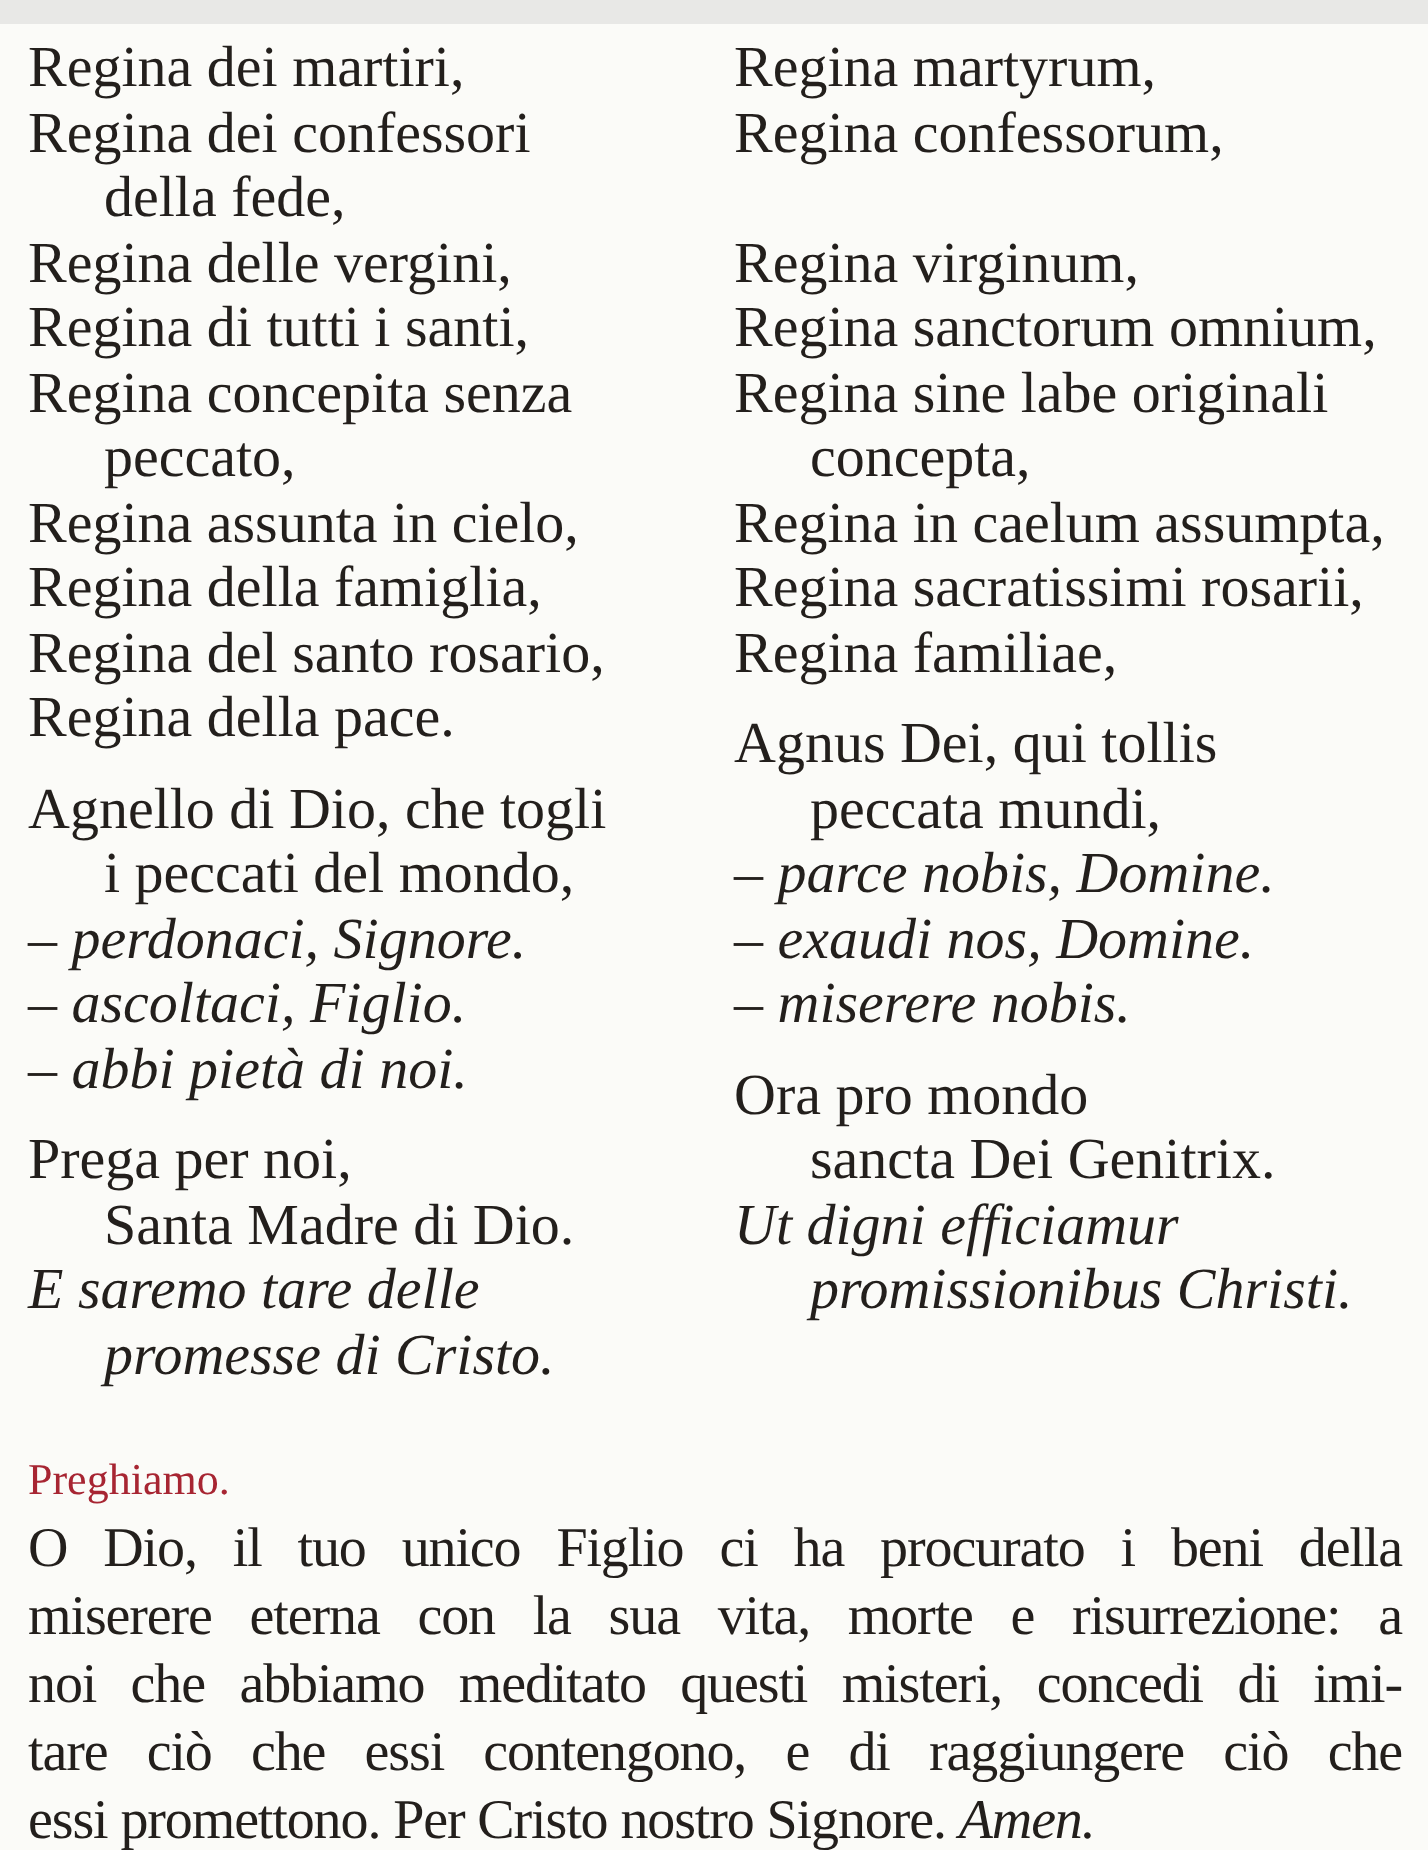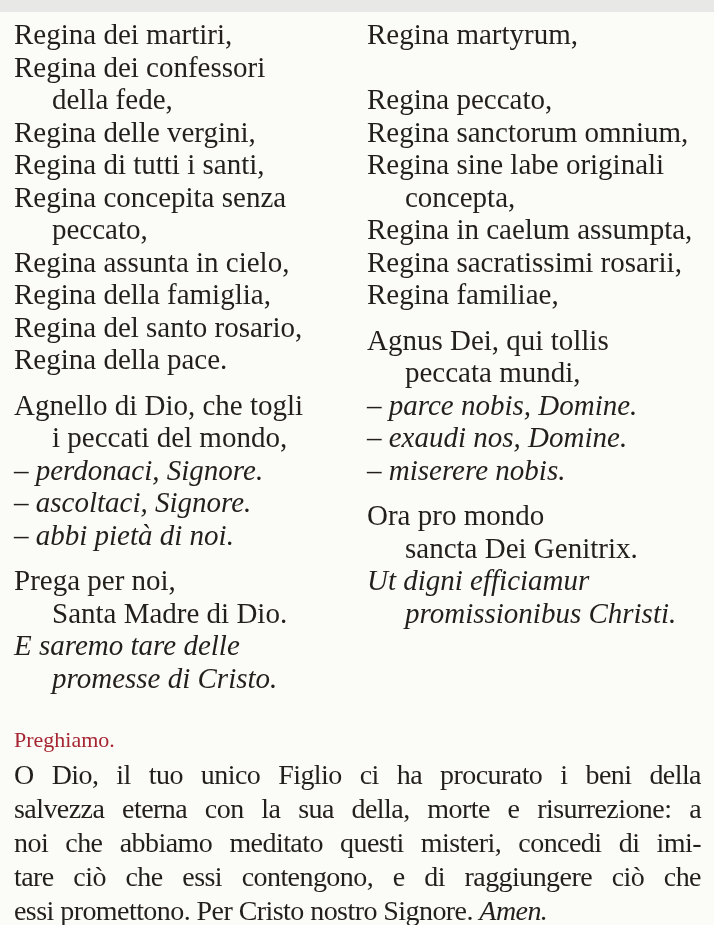--- a/index.html
+++ b/index.html
@@ -68,32 +68,33 @@
       <div class="line">Regina di tutti i santi,</div>
       <div class="line">Regina concepita senza</div>
       <div class="line indent">peccato,</div>
       <div class="line">Regina assunta in cielo,</div>
       <div class="line">Regina della famiglia,</div>
       <div class="line">Regina del santo rosario,</div>
       <div class="line">Regina della pace.</div>
       <div class="line gap">Agnello di Dio, che togli</div>
       <div class="line indent">i peccati del mondo,</div>
       <div class="line italic">– perdonaci, Signore.</div>
-      <div class="line italic">– ascoltaci, Signore.</div>
+      <div class="line italic">– ascoltaci, Figlio.</div>
       <div class="line italic">– abbi pietà di noi.</div>
       <div class="line gap">Prega per noi,</div>
       <div class="line indent">Santa Madre di Dio.</div>
       <div class="line italic">E saremo tare delle</div>
       <div class="line italic indent">promesse di Cristo.</div>
     </div>
 
     <div class="col col-la">
       <div class="line">Regina martyrum,</div>
+      <div class="line">Regina confessorum,</div>
       <div class="line"></div>
-      <div class="line">Regina peccato,</div>
+      <div class="line">Regina virginum,</div>
       <div class="line">Regina sanctorum omnium,</div>
       <div class="line">Regina sine labe originali</div>
       <div class="line indent">concepta,</div>
       <div class="line">Regina in caelum assumpta,</div>
       <div class="line">Regina sacratissimi rosarii,</div>
       <div class="line">Regina familiae,</div>
       <div class="line gap">Agnus Dei, qui tollis</div>
       <div class="line indent">peccata mundi,</div>
       <div class="line italic">– parce nobis, Domine.</div>
       <div class="line italic">– exaudi nos, Domine.</div>
@@ -102,21 +103,21 @@
       <div class="line indent">sancta Dei Genitrix.</div>
       <div class="line italic">Ut digni efficiamur</div>
       <div class="line italic indent">promissionibus Christi.</div>
     </div>
 
   </div>
 
   <div class="prayer">
     <div class="prayer-heading">Preghiamo.</div>
     <div class="pline just">O Dio, il tuo unico Figlio ci ha procurato i beni della</div>
-    <div class="pline just">salvezza eterna con la sua della, morte e risurrezione: a</div>
+    <div class="pline just">miserere eterna con la sua vita, morte e risurrezione: a</div>
     <div class="pline just">noi che abbiamo meditato questi misteri, concedi di imi-</div>
     <div class="pline just">tare ciò che essi contengono, e di raggiungere ciò che</div>
     <div class="pline">
       <span>essi promettono. Per Cristo nostro Signore.</span>
       <span class="italic">Amen.</span>
     </div>
   </div>
 
 </div>
 

